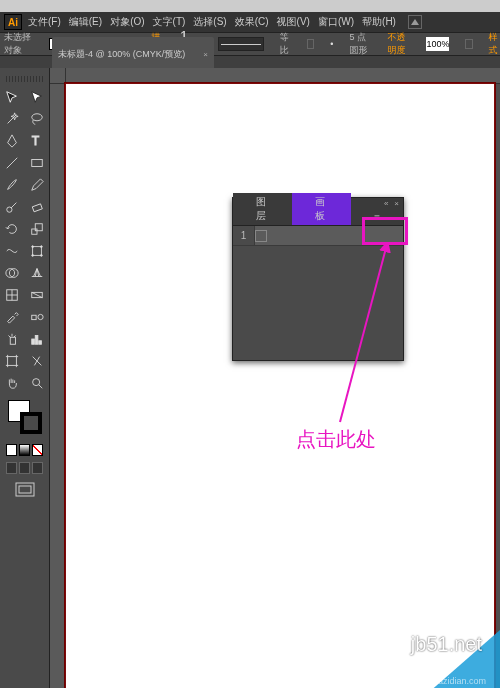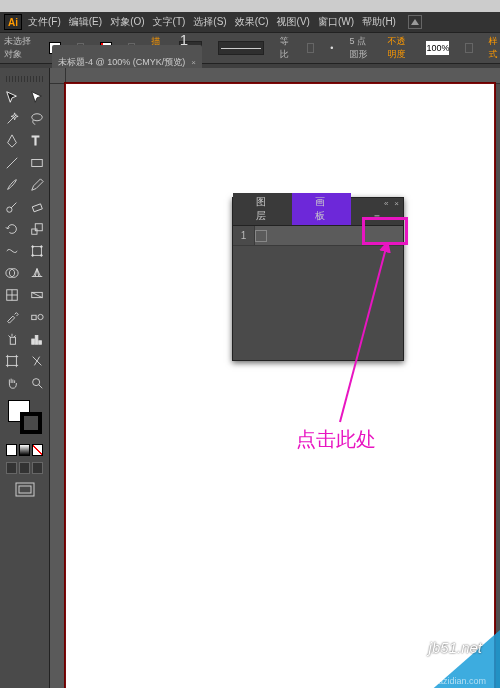--- a/index.html
+++ b/index.html
@@ -3,30 +3,30 @@
 <meta charset="utf-8">
 <style>
 *{box-sizing:border-box;margin:0;padding:0;font-family:"Microsoft YaHei",sans-serif;user-select:none}
 body{width:500px;height:688px;background:#ccc;overflow:hidden;position:relative}
 .app{position:relative;width:500px;height:688px;background:#333;margin-top:12px;}
 .menubar{height:20px;background:#333;display:flex;align-items:center;padding-left:4px;color:#ccc;font-size:10px;gap:4px}
 .menubar .logo{width:18px;height:16px;background:#2b2b2b;border:1px solid #000;display:flex;align-items:center;justify-content:center;color:#ff9a00;font-weight:bold;font-size:10px}
 .menubar span.item{padding:0 2px;cursor:default}
 .workspace{width:14px;height:14px;border:1px solid #666;margin-left:6px;display:flex;align-items:center;justify-content:center}
 .tri{width:0;height:0;border-left:4px solid transparent;border-right:4px solid transparent;border-bottom:6px solid #999}
-.optbar{height:32px;background:#484848;display:flex;align-items:center;color:#bbb;font-size:9px;padding-left:4px;gap:16px;border-top:1px solid #222;border-bottom:1px solid #222}
+.optbar{height:24px;background:#484848;display:flex;align-items:center;color:#bbb;font-size:9px;padding-left:4px;gap:16px;border-top:1px solid #222;border-bottom:1px solid #222}
 .swatch{width:18px;height:12px;background:#fff;border:1px solid #000}
 .swatch.none{background:linear-gradient(to top right,#fff 45%,red 45%,red 55%,#fff 55%)}
 .dd{width:10px;height:10px;border:1px solid #666}
 .strokeinput{width:36px;height:14px;background:#2f2f2f;border:1px solid #222;color:#ddd;font-size:15px;display:flex;align-items:center;justify-content:center}
 .strokekind{width:70px;height:14px;background:#2f2f2f;border:1px solid #222;display:flex;align-items:center;justify-content:center}
 .strokekind .line{width:40px;height:1px;background:#ccc}
 .opacinput{width:36px;height:14px;background:#fff;color:#000;font-size:9px;display:flex;align-items:center;justify-content:center}
 .tabstrip{height:16px;background:#3f3f3f;display:flex;align-items:flex-end;padding-left:52px}
-.tab{background:#525252;color:#ccc;font-size:9px;padding:11px 6px;border-top-left-radius:2px;border-top-right-radius:2px;display:flex;align-items:center;gap:6px}
+.tab{background:#525252;color:#ccc;font-size:9px;padding:11px 6px;border-top-left-radius:2px;border-top-right-radius:2px;display:flex;align-items:center;gap:18px}
 .tab .x{font-size:8px;color:#aaa}
 .toolbox{position:absolute;left:0;top:56px;width:50px;height:632px;background:#4a4a4a;border-right:1px solid #222;padding-top:8px}
 .toolgrip{height:6px;background:repeating-linear-gradient(90deg,#333,#333 1px,#4a4a4a 1px,#4a4a4a 3px);margin:0 6px 4px}
 .toolrow{display:flex;height:22px}
 .toolrow .tool{width:25px;height:22px;display:flex;align-items:center;justify-content:center;color:#ddd}
 .toolrow .tool svg{width:14px;height:14px;fill:#ddd;stroke:#ddd}
 .fillstroke{position:relative;height:40px;margin:6px 6px 4px}
 .fillstroke .fill{position:absolute;left:2px;top:0;width:22px;height:22px;background:#fff;border:1px solid #000}
 .fillstroke .stroke{position:absolute;left:14px;top:12px;width:22px;height:22px;background:#4a4a4a;border:4px solid #000}
 .minisw{display:flex;gap:2px;margin:0 6px}
@@ -54,21 +54,21 @@
 .row .idx{width:22px;text-align:center;color:#bbb;background:#4a4a4a;height:100%;display:flex;align-items:center;justify-content:center;border-right:1px solid #3a3a3a}
 .row .name{flex:1;padding-left:6px}
 .row .trail{display:flex;align-items:center;gap:4px;padding-right:6px}
 .row .trail .box{width:12px;height:12px;border:1px solid #888}
 .panel-foot{height:18px;background:#3f3f3f;border-top:1px solid #222;display:flex;align-items:center;font-size:9px;color:#ccc;padding:0 6px;justify-content:space-between}
 .panel-foot .icons{display:flex;gap:8px;color:#999}
 .hl{position:absolute;border:3px solid #e815c1;pointer-events:none}
 .hl1{left:362px;top:205px;width:46px;height:28px}
 .arrow{position:absolute;pointer-events:none}
 .anno{position:absolute;color:#e815c1;font-size:20px;font-weight:400}
-.wm1{position:absolute;right:18px;bottom:44px;color:#fff;font-size:15px;font-style:italic;opacity:.85;text-shadow:0 0 2px #000}
+.wm1{position:absolute;right:18px;bottom:44px;color:#fff;font-size:20px;opacity:.85;text-shadow:0 0 2px #000}
 .wm2{position:absolute;right:14px;bottom:28px;color:#fff;font-size:12px;opacity:.7;letter-spacing:2px}
 .wm3{position:absolute;right:14px;bottom:14px;color:#fff;font-size:9px;opacity:.6}
 .corner{position:absolute;right:0;bottom:0;width:0;height:0;border-left:80px solid transparent;border-bottom:70px solid #1b9dd9;opacity:.85}
 .orange{color:#ff9a00}
 </style>
 </head>
 <body>
 
 <div class="app">
 

